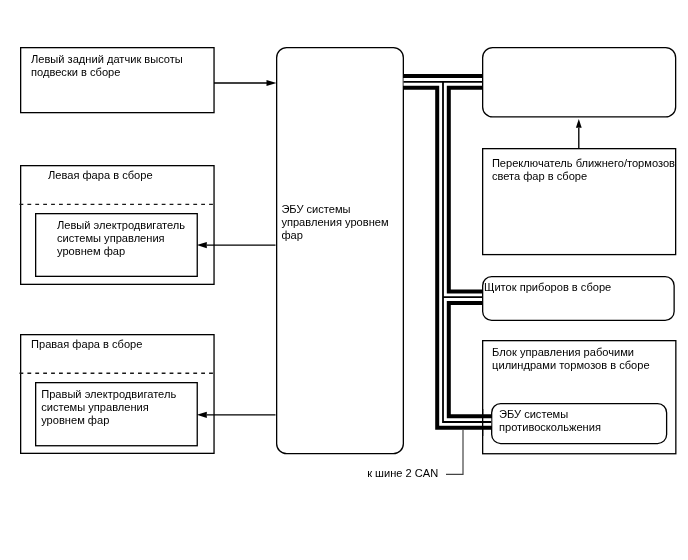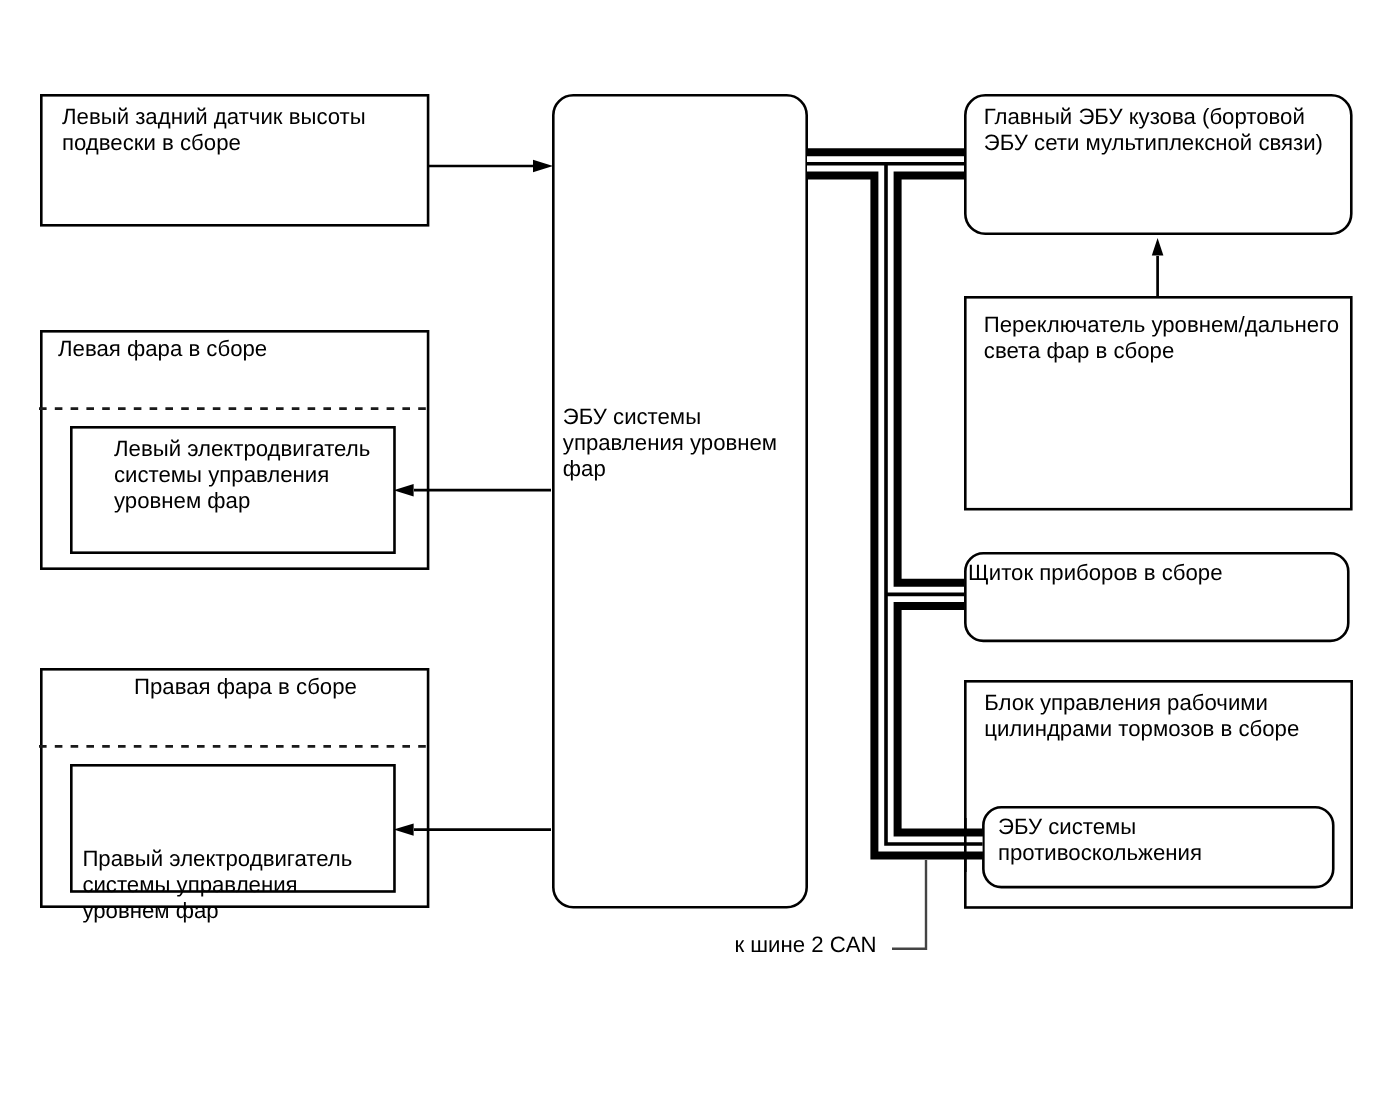--- a/index.html
+++ b/index.html
@@ -25,70 +25,68 @@
       </svg>
     </div>
   <div class="txt" style="left:31px;top:52.9px;">Левый задний датчик высоты
 подвески в сборе</div>
 
   <div class="box" style="left:19.5px;top:164.75px;width:194.7px;height:120.0px;">
     <svg viewBox="0 0 194.7 120.0">
         <rect x="0.65" y="0.65" width="193.4" height="118.7" fill="#ffffff" stroke="#000000" stroke-width="1.3"></rect>
       </svg>
     </div>
-  <div class="txt" style="left:29px;top:169px;text-align:center;">Левая фара в сборе</div>
+  <div class="txt" style="left:48px;top:169px;text-align:center;">Левая фара в сборе</div>
 
   <div class="box" style="left:35px;top:212.7px;width:162.9px;height:64px;">
     <svg viewBox="0 0 162.9 64">
         <rect x="0.65" y="0.65" width="161.6" height="62.7" fill="#ffffff" stroke="#000000" stroke-width="1.3"></rect>
       </svg>
     </div>
   <div class="txt" style="left:57px;top:219.1px;">Левый электродвигатель
 системы управления
 уровнем фар</div>
 
   <div class="box" style="left:19.5px;top:333.85px;width:194.7px;height:120.0px;">
     <svg viewBox="0 0 194.7 120.0">
         <rect x="0.65" y="0.65" width="193.4" height="118.7" fill="#ffffff" stroke="#000000" stroke-width="1.3"></rect>
       </svg>
     </div>
-  <div class="txt" style="left:31px;top:338.1px;margin-left:36px;">Правая фара в сборе</div>
+  <div class="txt" style="left:31px;top:338.1px;">Правая фара в сборе</div>
 
   <div class="box" style="left:35px;top:381.6px;width:162.9px;height:64.4px;">
     <svg viewBox="0 0 162.9 64.4">
         <rect x="0.65" y="0.65" width="161.6" height="63.1" fill="#ffffff" stroke="#000000" stroke-width="1.3"></rect>
       </svg>
     </div>
-  <div class="txt" style="left:41.2px;top:388px;margin-top:36px;">Правый электродвигатель
+  <div class="txt" style="left:41.2px;top:388px;">Правый электродвигатель
 системы управления
 уровнем фар</div>
 
   <div class="box" style="left:275.5px;top:46.85px;width:128px;height:407.3px;">
     <svg viewBox="0 0 128 407.3">
         <rect x="0.65" y="0.65" width="126.7" height="406.0" rx="10" fill="#ffffff" stroke="#000000" stroke-width="1.3"></rect>
       </svg>
     </div>
   <div class="txt" style="left:281.4px;top:202.9px;">ЭБУ системы
 управления уровнем
 фар</div>
 
   <div class="box" style="left:482px;top:46.95px;width:194.3px;height:70.55px;">
     <svg viewBox="0 0 194.3 70.55">
         <rect x="0.65" y="0.65" width="193" height="69.25" rx="10" fill="#ffffff" stroke="#000000" stroke-width="1.3"></rect>
       </svg>
     </div>
-  <div class="txt" style="left:491.9px;top:52.9px;">Главный ЭБУ кузова (бортовой
-ЭБУ сети мультиплексной связи)</div>
 
   <div class="box" style="left:482px;top:147.9px;width:194.3px;height:107.25px;">
     <svg viewBox="0 0 194.3 107.25">
         <rect x="0.65" y="0.65" width="193" height="105.95" fill="#ffffff" stroke="#000000" stroke-width="1.3"></rect>
       </svg>
     </div>
-  <div class="txt" style="left:491.9px;top:157px;">Переключатель уровнем/дальнего
+  <div class="txt" style="left:491.9px;top:157px;">Переключатель ближнего/тормозов
 света фар в сборе</div>
 
   <div class="box" style="left:482.2px;top:276.05px;width:192.8px;height:45.1px;">
     <svg viewBox="0 0 192.8 45.1">
         <rect x="0.65" y="0.65" width="191.5" height="43.8" rx="9" fill="#ffffff" stroke="#000000" stroke-width="1.3"></rect>
       </svg>
     </div>
   <div class="txt" style="left:484px;top:281.2px;">Щиток приборов в сборе</div>
 
   <div class="box" style="left:482px;top:339.85px;width:194.5px;height:114.4px;">

